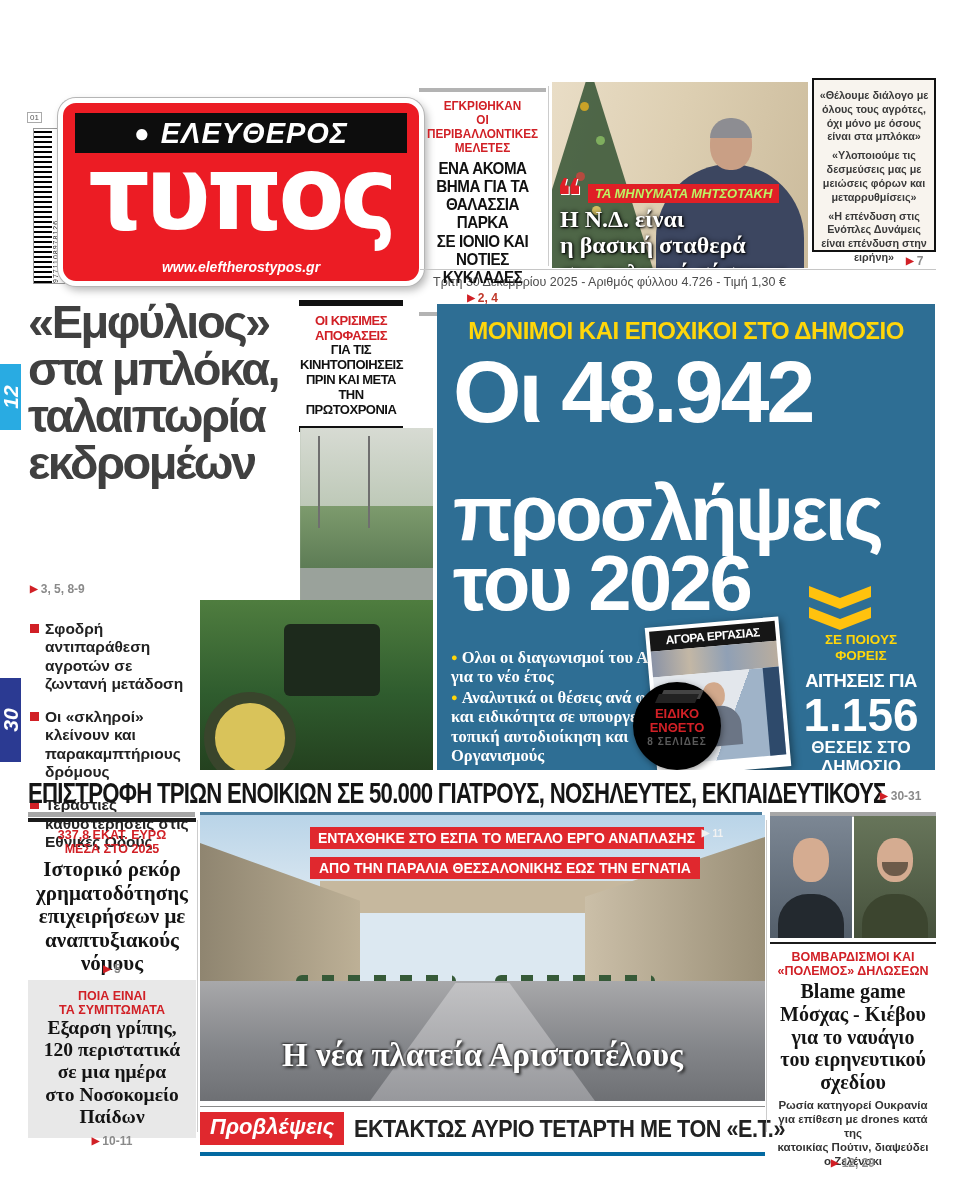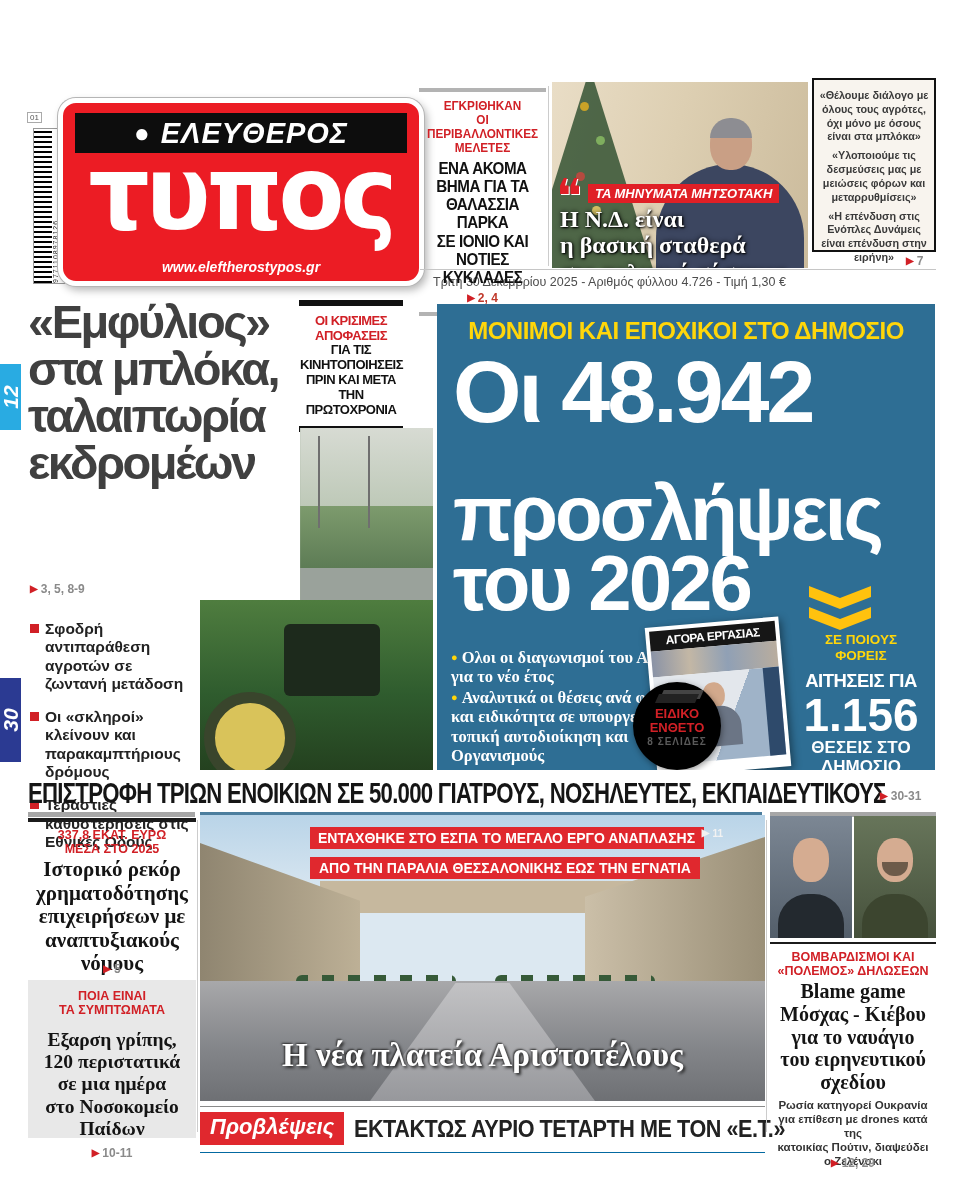--- a/index.html
+++ b/index.html
@@ -42,21 +42,21 @@
         background:linear-gradient(105deg,#e9ddc6 0%,#ddcfb2 45%,#cbbb9c 100%);}
   .tree{position:absolute;left:-34px;top:-14px;width:0;height:0;border-left:72px solid transparent;
         border-right:72px solid transparent;border-bottom:230px solid rgba(52,82,50,.85);}
   .baub{position:absolute;left:28px;top:20px;width:9px;height:9px;border-radius:50%;background:#c9a227;
         box-shadow:16px 34px 0 #7fae5e,-4px 70px 0 #b54a3f,12px 104px 0 #d4c063;}
   .m-body{position:absolute;left:104px;bottom:0;width:148px;height:104px;background:#3c4660;border-radius:74px 74px 0 0;}
   .m-head{position:absolute;left:158px;bottom:98px;width:42px;height:50px;background:#c99f85;border-radius:46%;}
   .m-hair{position:absolute;left:158px;bottom:130px;width:42px;height:20px;background:#8d8d92;border-radius:20px 20px 0 0;}
   .m-quote{position:absolute;left:4px;top:90px;font-size:48px;color:#e01f26;line-height:1;
         text-shadow:1px 1px 0 #fff;font-family:"DejaVu Serif",serif;}
-  .m-ribbon{position:absolute;left:36px;top:102px;background:#e01f26;color:#ffffff;font-weight:800;
+  .m-ribbon{position:absolute;left:36px;top:102px;background:#e01f26;color:#bef264;font-weight:800;
         font-style:italic;font-size:13px;padding:2px 7px;}
   .m-head-txt{position:absolute;left:8px;top:124px;color:#fff;font-family:"Liberation Serif",serif;
         font-weight:800;font-size:24px;line-height:1.1;text-shadow:0 0 5px rgba(0,0,0,.9),1px 1px 2px #000;}
 
   
   .qbox{left:812px;top:78px;width:124px;height:174px;border:2px solid #111;background:#f8f4ee;
         text-align:center;font-size:10.8px;font-weight:600;color:#3a3a3a;line-height:1.28;padding:4px 4px;box-sizing:border-box;}
   .qbox p{margin:5px 0;}
   .q-ref{left:906px;top:254px;}
 
@@ -132,21 +132,21 @@
   .seg2{left:200px;width:562px;background:#4c7e9e;}
   .seg3{left:770px;width:166px;background:#a7a7a7;}
 
   
   .bl-bar{left:28px;top:818px;width:168px;height:4px;background:#1b1b1b;}
   .bl1-k{left:28px;top:828px;width:168px;font-size:12.5px;}
   .bl1-h{left:28px;top:858px;width:168px;font-size:21px;line-height:1.12;}
   .bl1-r{left:28px;top:962px;width:168px;text-align:center;}
   .bl2{left:28px;top:980px;width:168px;height:158px;background:#e8e8e8;text-align:center;padding-top:9px;box-sizing:border-box;}
   .bl2 .kicker{font-size:12.5px;}
-  .bl2 .serifhead{font-size:19.5px;line-height:1.14;margin-top:12px;}
+  .bl2 .serifhead{font-size:19.5px;line-height:1.14;margin-top:0;}
   .bl2 .pageref{display:block;margin-top:6px;}
 
   
   .thess{left:200px;top:815px;width:565px;height:286px;overflow:hidden;background:linear-gradient(#b9d4e8,#dce8f1 30%);}
   .th-far{position:absolute;top:66px;left:120px;right:130px;height:32px;background:#c6b89e;}
   .th-bl{position:absolute;left:0;top:28px;width:160px;height:170px;background:linear-gradient(90deg,#8f8570,#bdb096);
         clip-path:polygon(0 0,100% 34%,100% 100%,0 100%);}
   .th-br{position:absolute;right:0;top:22px;width:180px;height:176px;background:linear-gradient(270deg,#9a8f77,#cbbfa8);
         clip-path:polygon(0 34%,100% 0,100% 100%,0 100%);}
   .th-trees-l{position:absolute;left:96px;top:160px;width:160px;height:14px;
@@ -159,21 +159,21 @@
   .th-ban{position:absolute;background:#e0282e;color:#fff;font-weight:800;font-size:14px;padding:3px 9px;letter-spacing:0;}
   .th-ban1{left:110px;top:12px;padding-left:8px;}
   .th-ban2{left:110px;top:42px;}
   .th-ref{position:absolute;right:42px;top:12px;color:#f2f2f2;font-size:10px;font-weight:700;}
   .th-ref .arrow{color:#f2f2f2;}
   .th-cap{position:absolute;left:0;top:222px;width:100%;text-align:center;color:#fff;
         font-family:"Liberation Serif",serif;font-weight:800;font-size:33px;
         text-shadow:2px 2px 3px #2c2c2c,-1px -1px 2px #2c2c2c;}
 
   
-  .banner{left:200px;top:1106px;width:565px;border-top:1px solid #8a8a8a;border-bottom:1px solid #0369a1;
+  .banner{left:200px;top:1106px;width:565px;border-top:1px solid #8a8a8a;border-bottom:4px solid #0369a1;
         padding:5px 0 7px;display:flex;align-items:center;gap:10px;box-sizing:border-box;}
   .ban-label{background:#e0282e;color:#fff;font-weight:800;font-style:italic;font-size:22px;padding:2px 10px 5px;}
   .ban-text{font-weight:800;color:#222;font-size:24px;letter-spacing:-.5px;white-space:nowrap;
         transform:scaleX(.9);transform-origin:left center;}
 
   
   .br-photos{left:770px;top:816px;width:166px;height:122px;display:flex;gap:2px;}
   .ph{flex:1;position:relative;overflow:hidden;}
   .ph-putin{background:linear-gradient(#7c8794,#535e6a);}
   .ph-zel{background:linear-gradient(#67755a,#46513c);}

